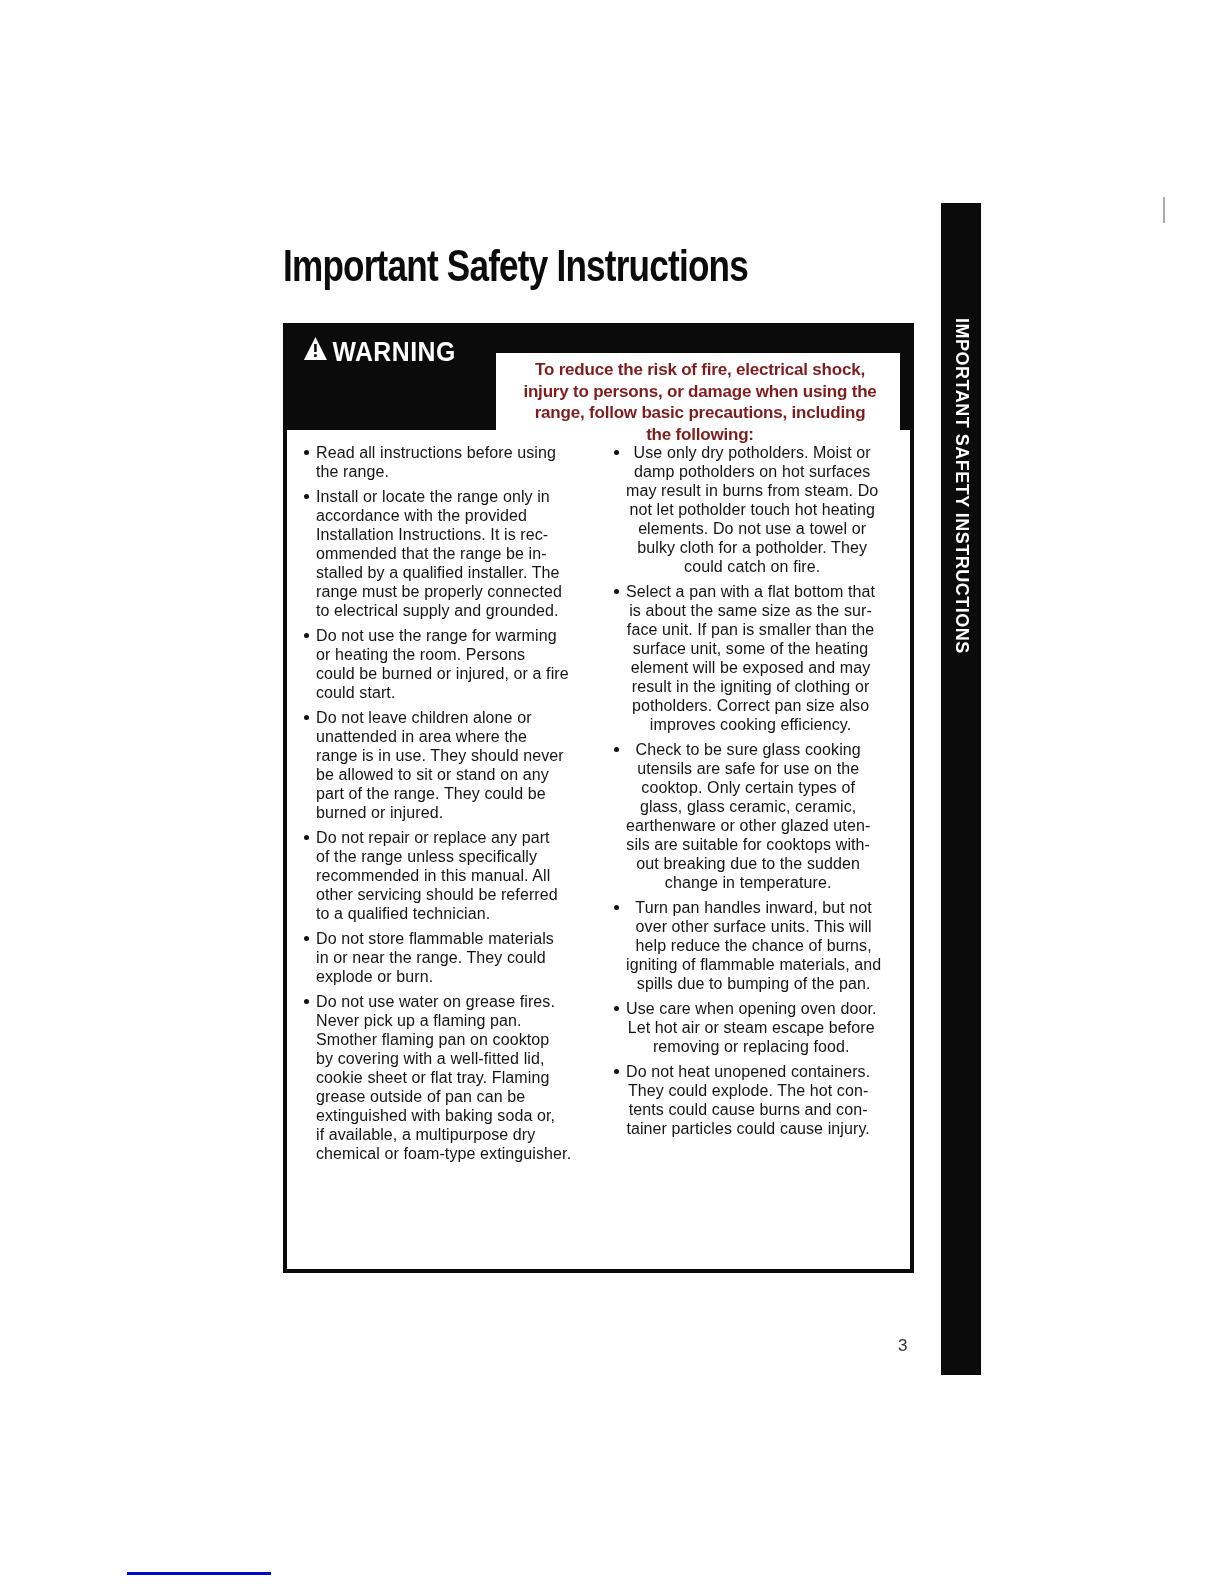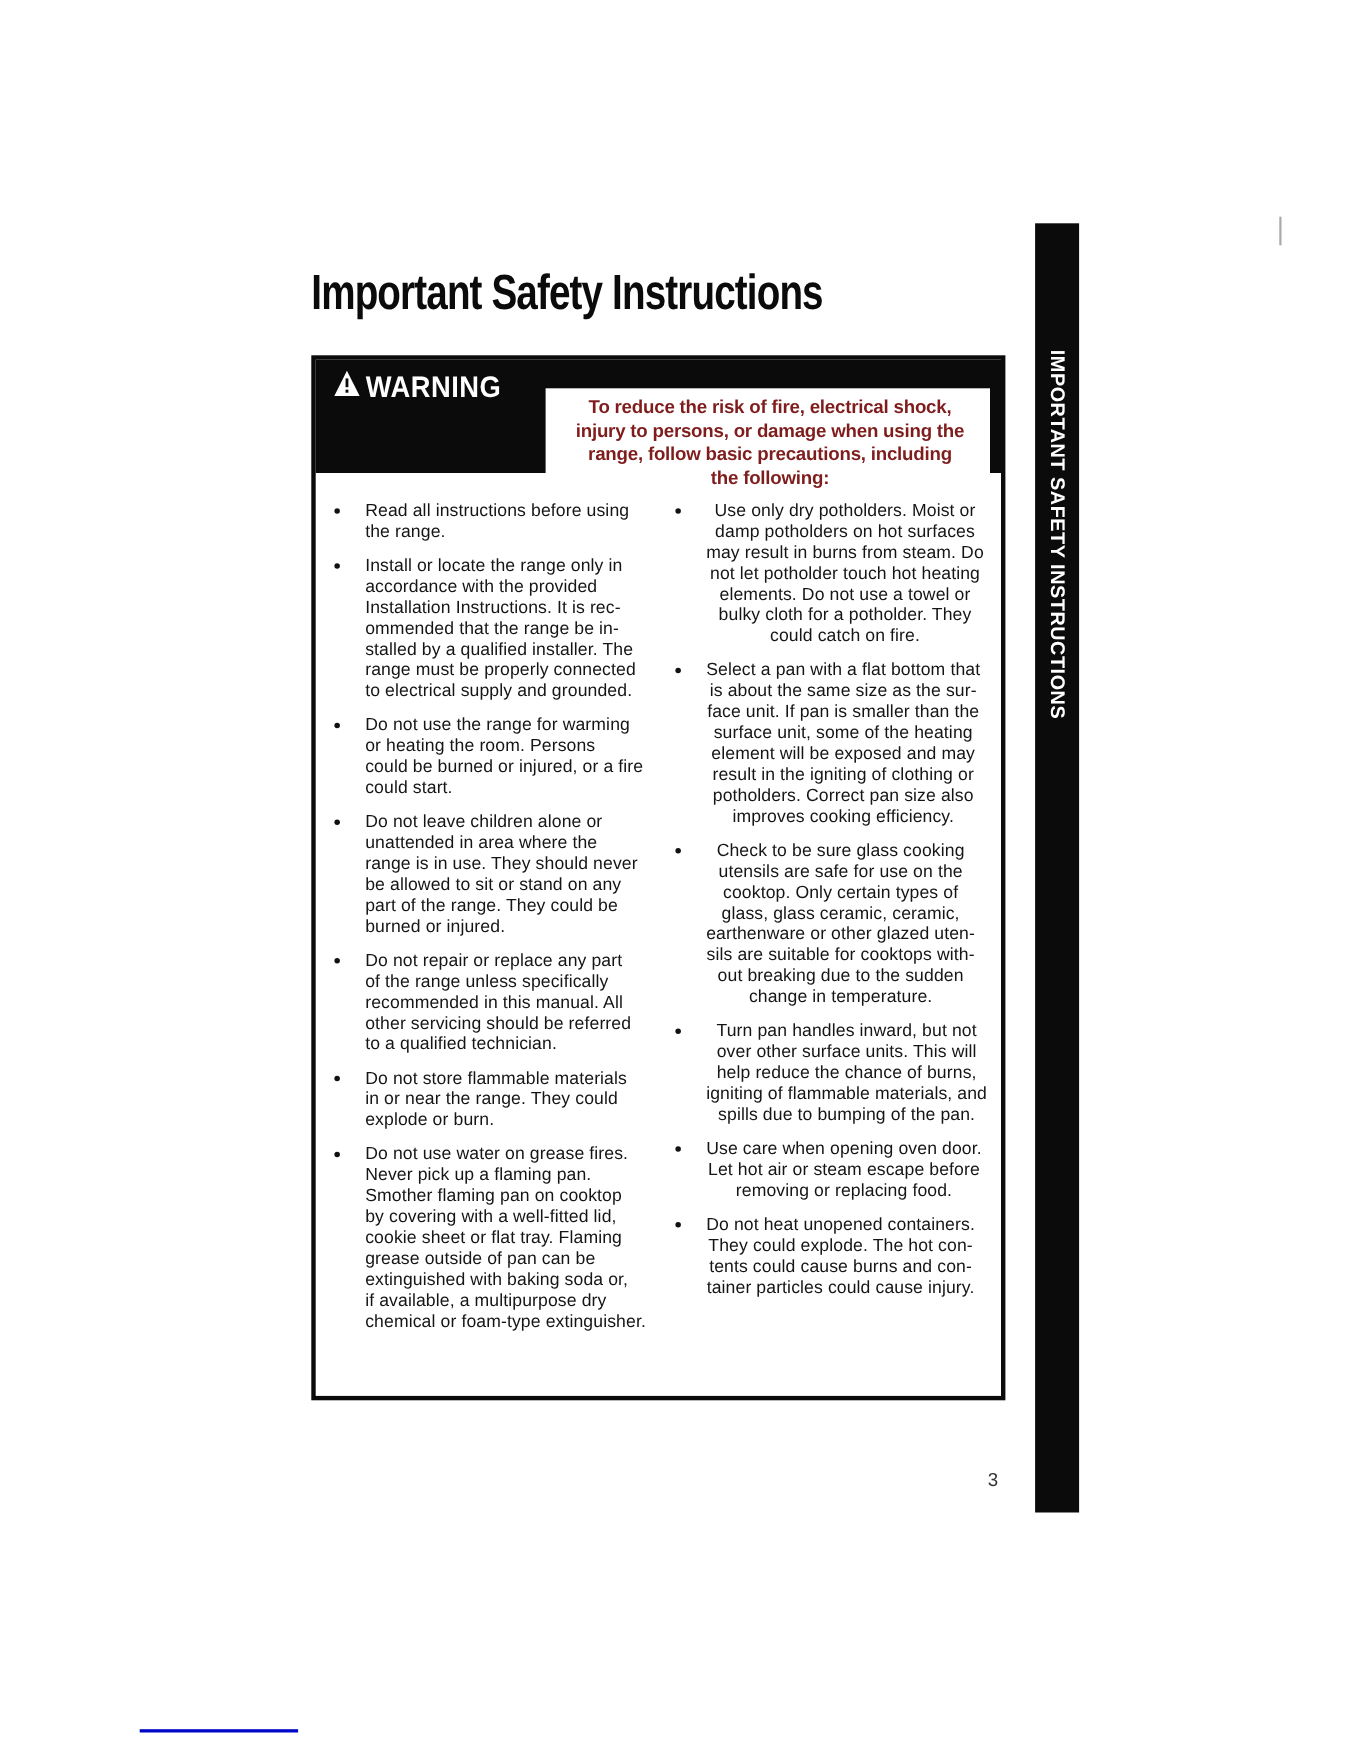--- a/index.html
+++ b/index.html
@@ -42,21 +42,21 @@
     box-sizing:border-box; padding:6px 8px 0 12px;
     font-size:17px; font-weight:bold; line-height:21.5px;
     letter-spacing:-0.2px;
     white-space:pre-line;
     margin-top:20px;
   }
   
   .col { position:absolute; top:116px; }
   .col-left  { left:17px;  width:284px; }
   .col-right { left:327px; width:288px;text-align:center; }
-  .bullet-item { display:flex; gap:23px; margin-bottom:6px;margin-top:12px; }
+  .bullet-item { display:flex; gap:7px; margin-bottom:6px; }
   .dot {
     flex:0 0 auto; width:5px; height:5px; border-radius:50%;
     background:#111; margin-top:7px;
   }
   .btext {
     font-size:16px; line-height:19px; color:#151515;
     white-space:pre-line; letter-spacing:0.1px;
   }
   
   .sidetab {

